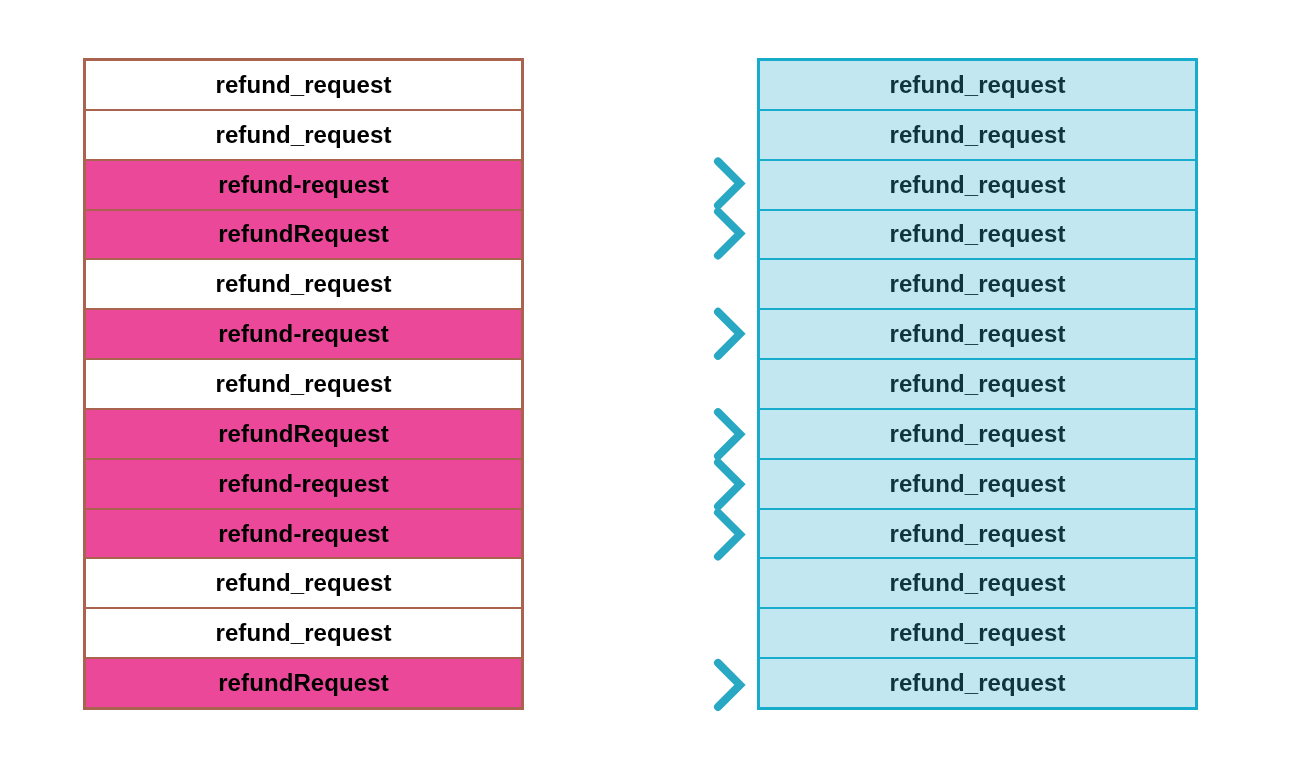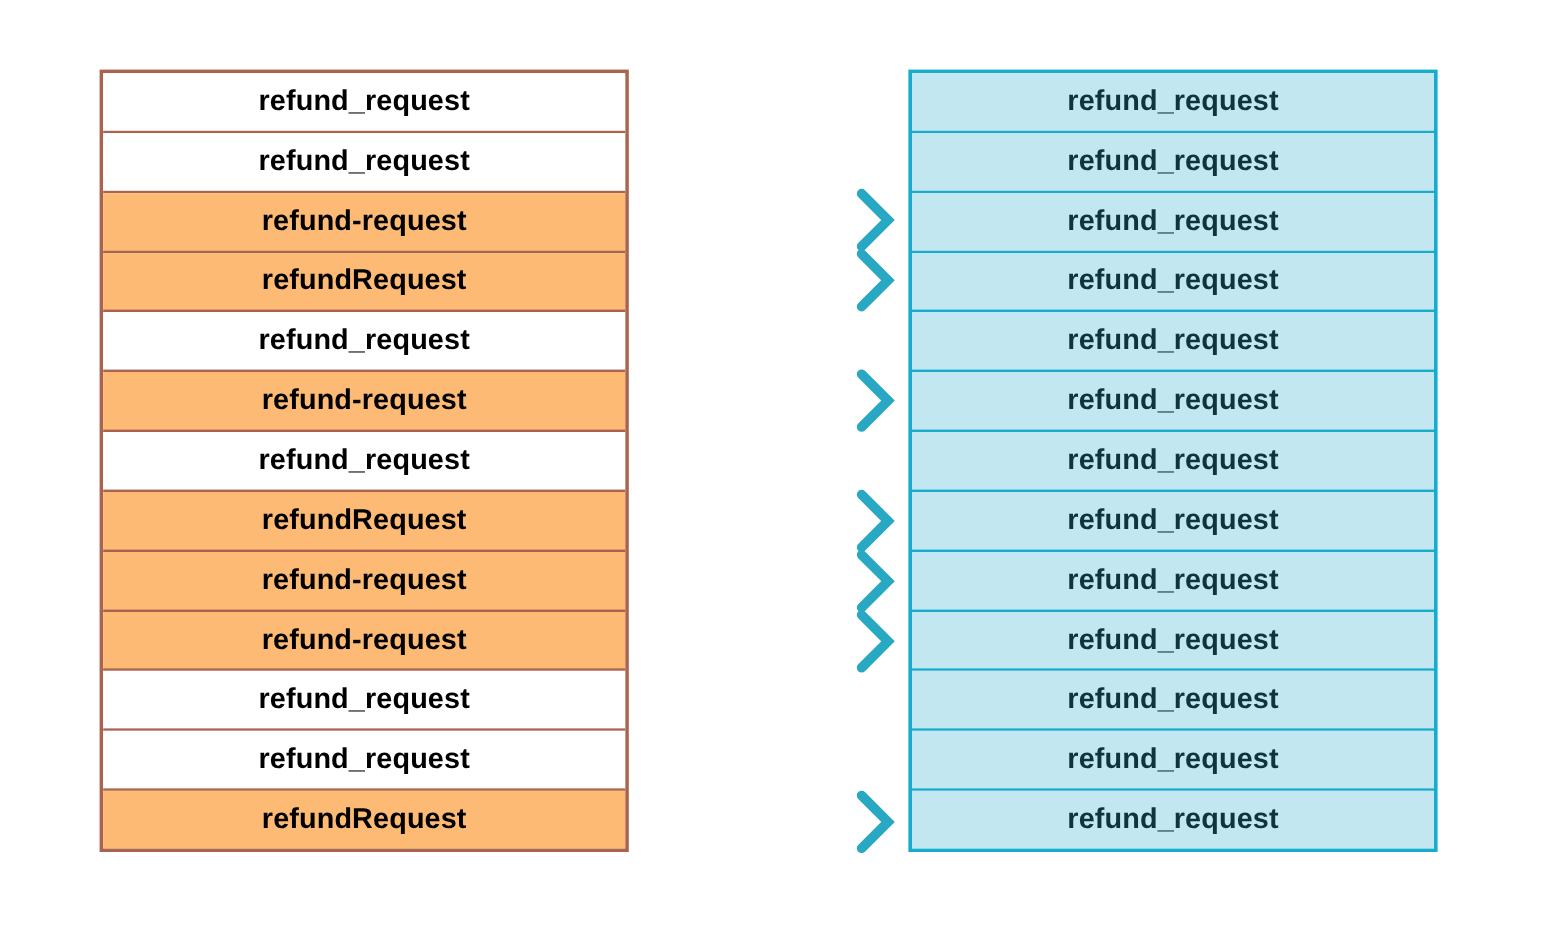--- a/index.html
+++ b/index.html
@@ -57,21 +57,21 @@
     white-space: nowrap;
   }
 
   
   .table-left .row {
     border-bottom: 2px solid #a9634e;
     color: #000000;
   }
   .table-left .row:last-child { border-bottom: none; }
   .table-left .row.fill-plain { background: #ffffff; }
-  .table-left .row.fill-alt   { background: #fdba74; }
+  .table-left .row.fill-alt   { background: #ec4899; }
 
   
   .table-right .row {
     border-bottom: 2px solid #17abcc;
     color: #10333c;
     background: #c2e7f0;
   }
   .table-right .row:last-child { border-bottom: none; }
 
   

